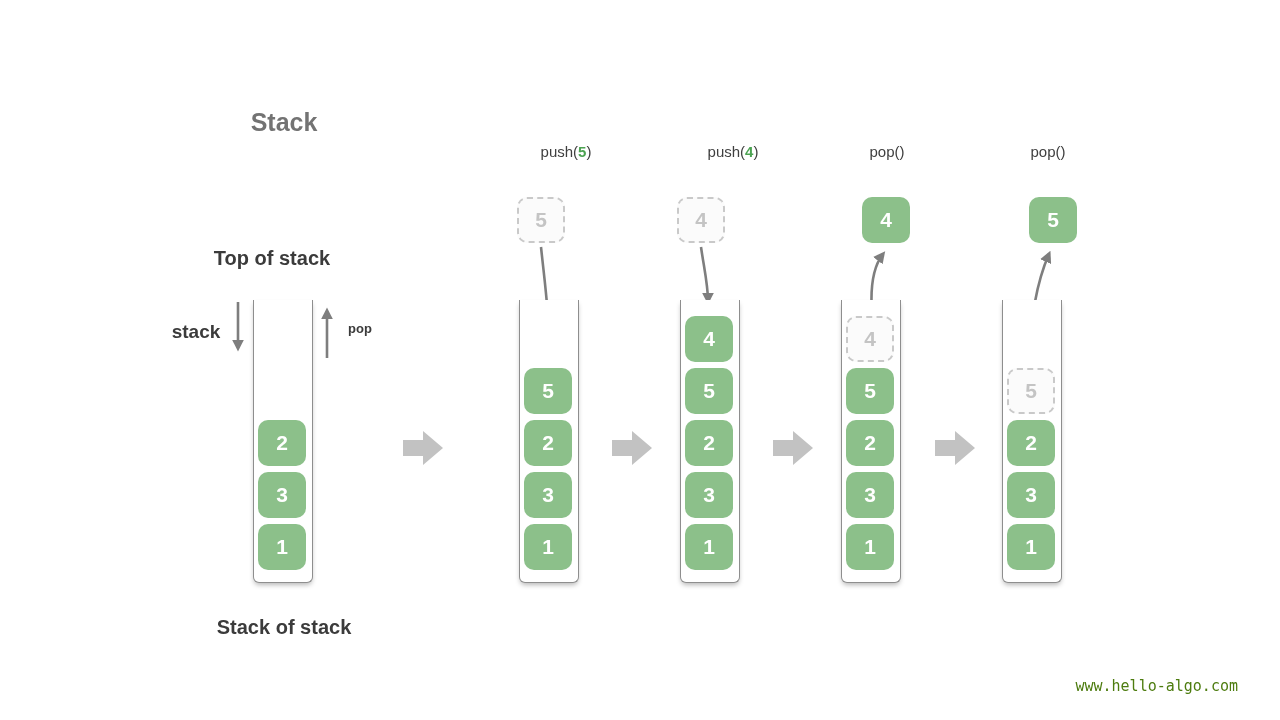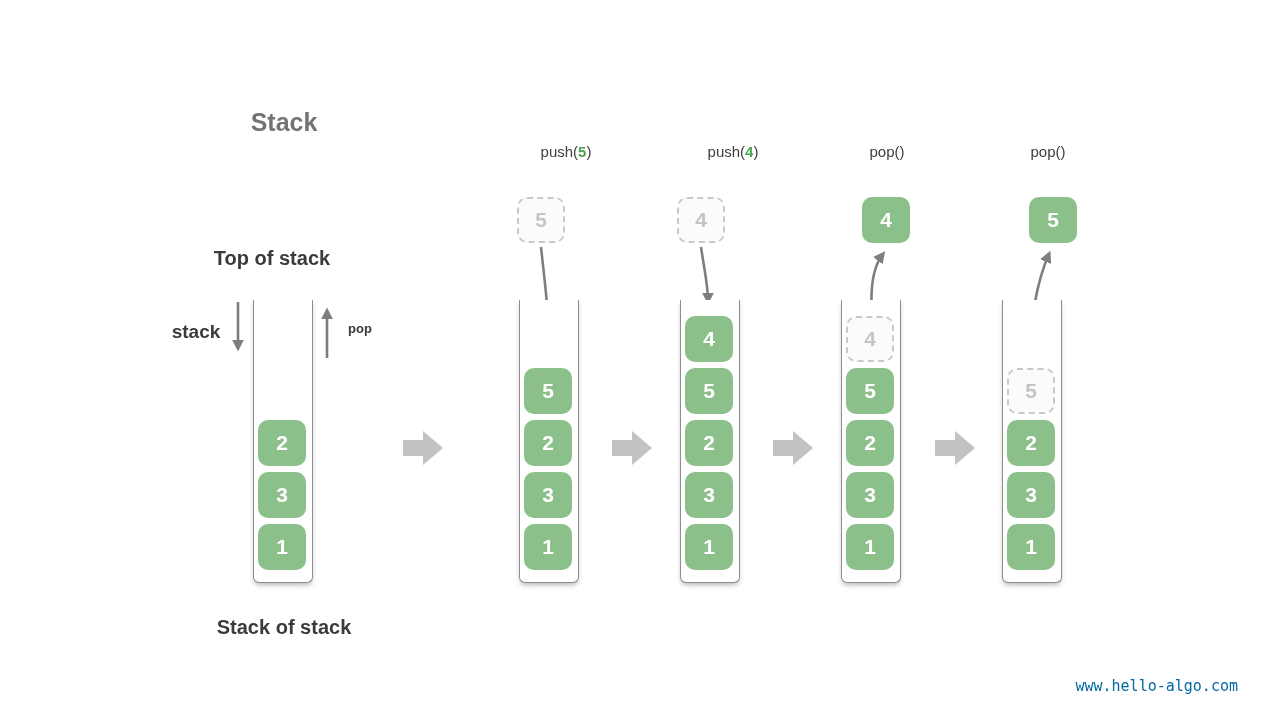--- a/index.html
+++ b/index.html
@@ -51,21 +51,21 @@
   .floating{
     position:absolute;width:48px;height:46px;box-sizing:border-box;top:197px;
     border-radius:10px;text-align:center;line-height:46px;font-size:21px;font-weight:bold;
   }
   .floating.solid{background:#8CC08A;color:#ffffff;}
   .floating.dashed{background:#FBFBFB;border:2px dashed #C9C9C9;color:#C4C4C4;line-height:42px;}
   .f1{left:517px;} .f2{left:677px;} .f3{left:862px;} .f4{left:1029px;}
 
   .watermark{
     position:absolute;right:42px;top:677px;
-    font-family:"DejaVu Sans Mono", monospace;font-size:15px;color:#0369a1;white-space:nowrap;
+    font-family:"DejaVu Sans Mono", monospace;font-size:15px;color:#4d7c0f;white-space:nowrap;
   }
 </style>
 </head>
 <body>
 
 <div class="canvas">
 
   <svg class="overlay" viewBox="0 0 1280 720">
     <defs>
       <marker id="ah" viewBox="0 0 10 10" refX="7" refY="5" markerWidth="4.6" markerHeight="4.6" orient="auto">

